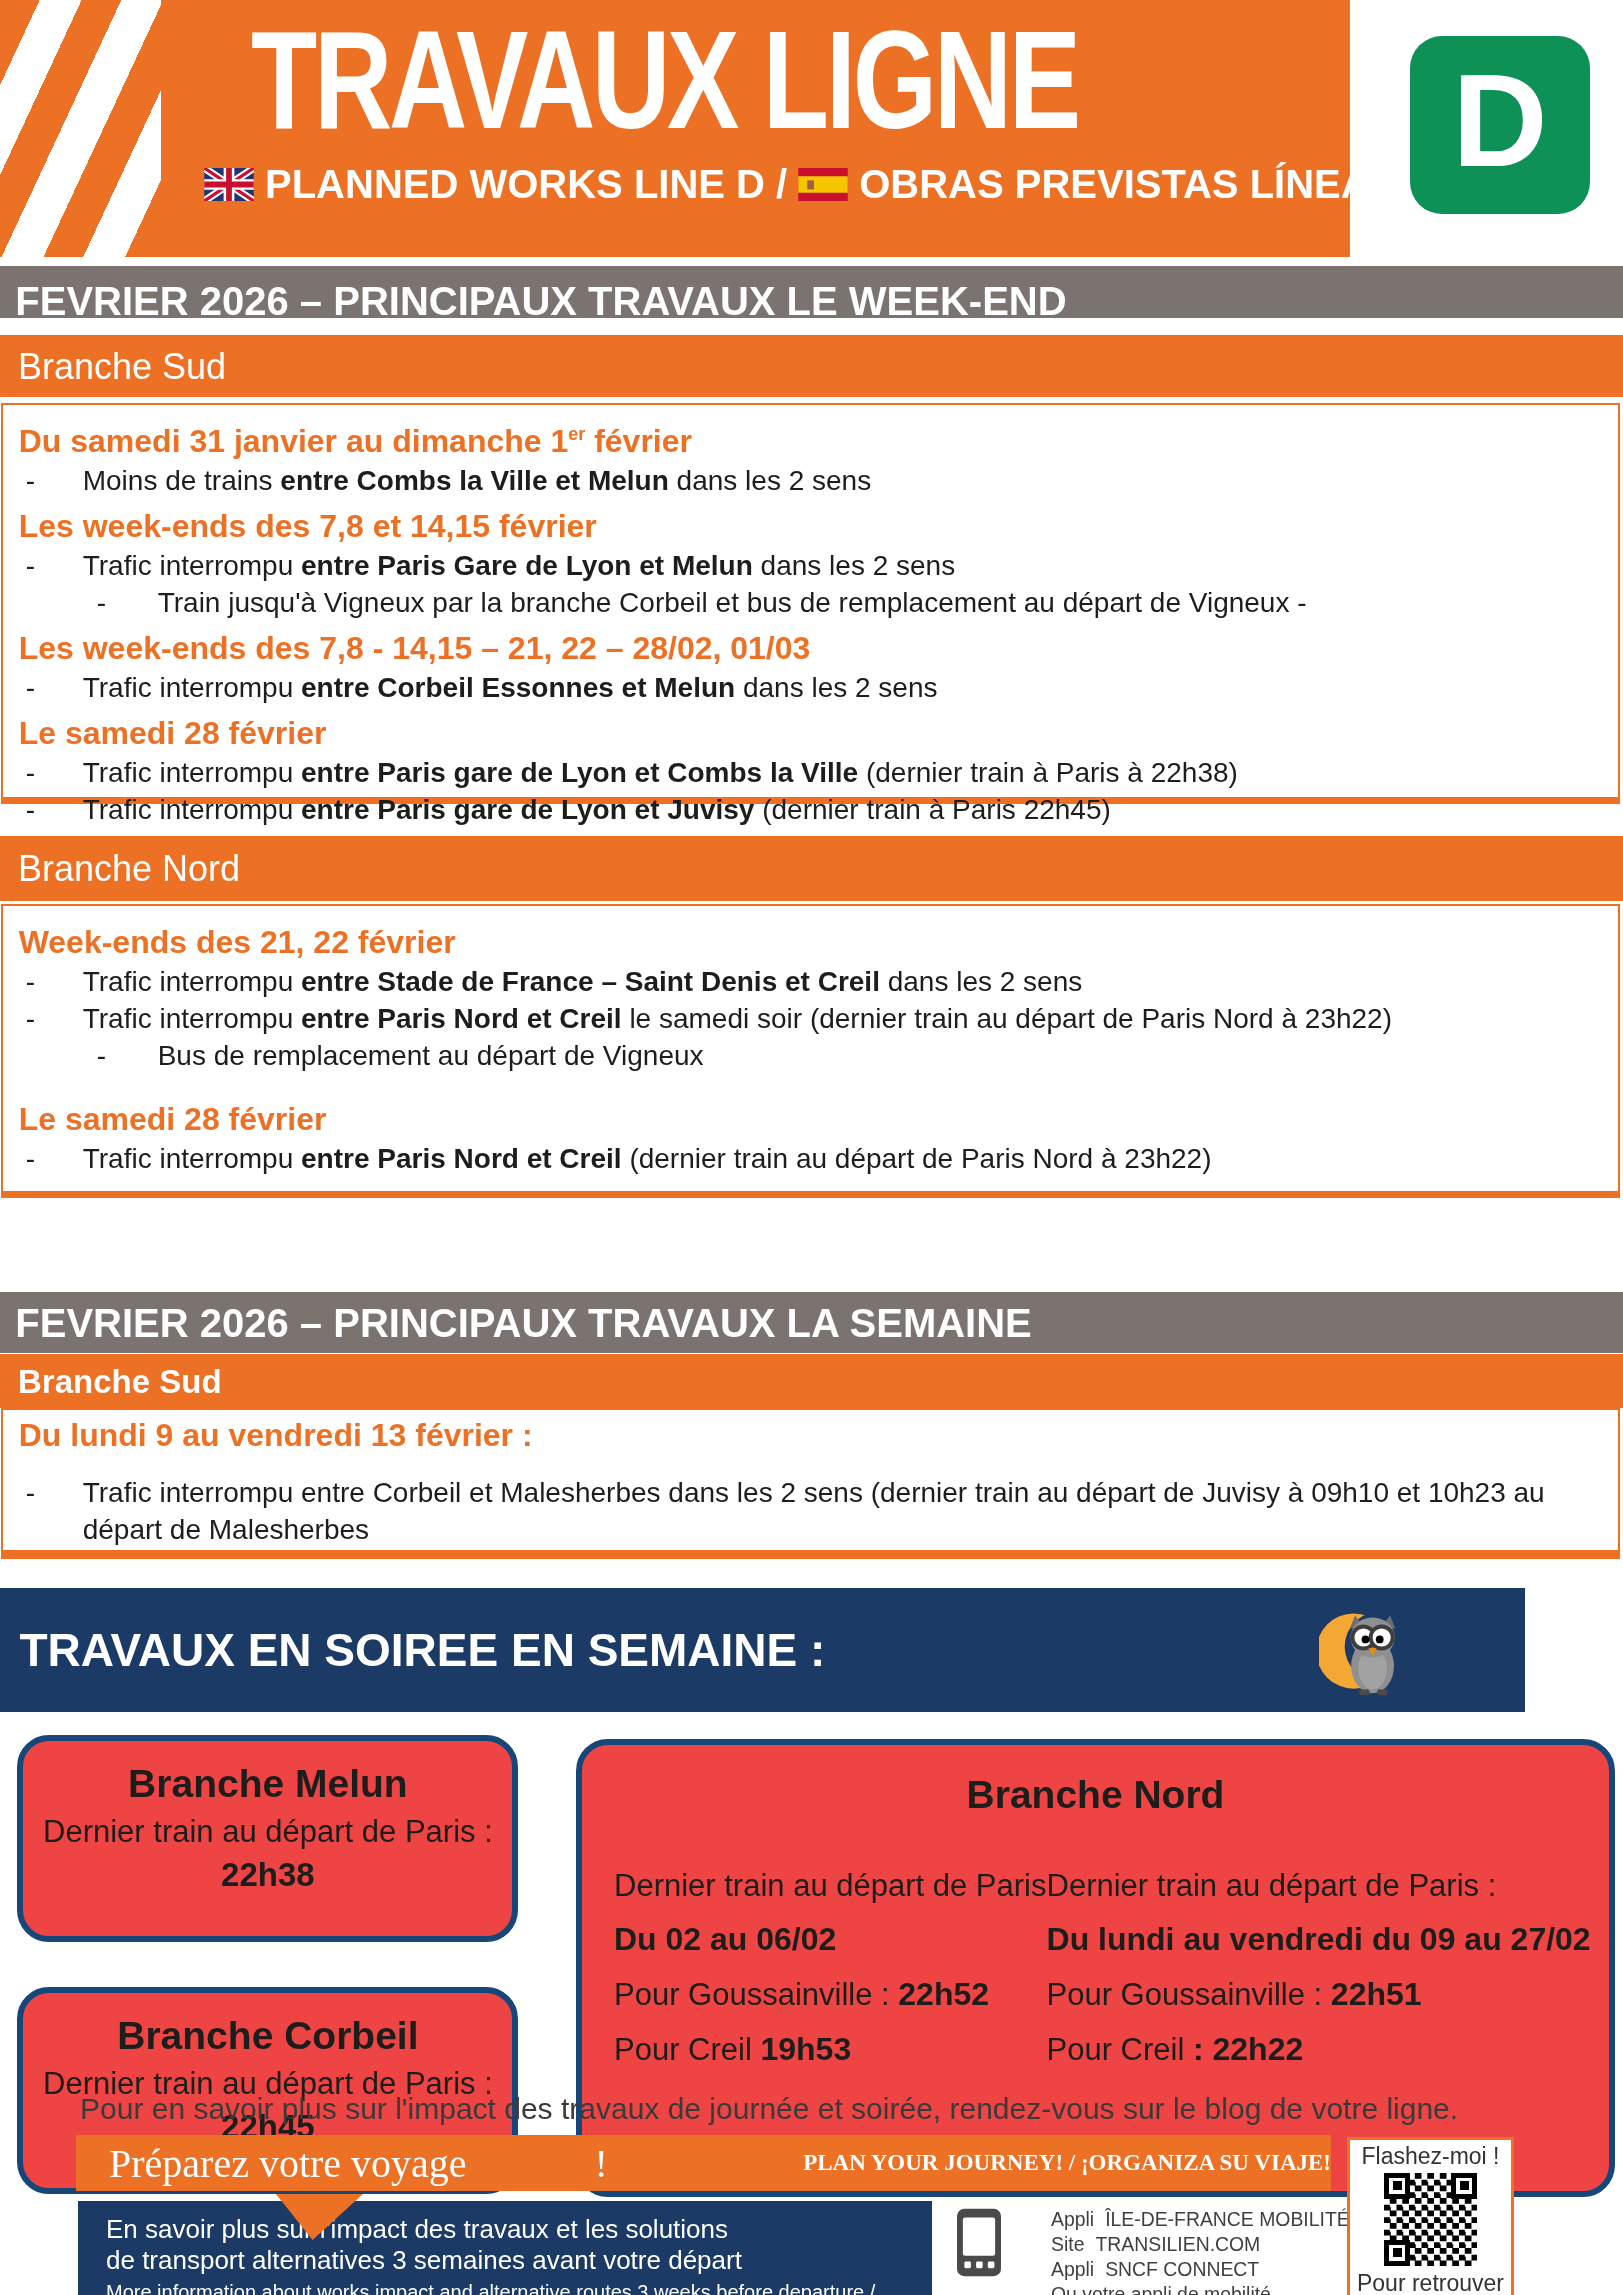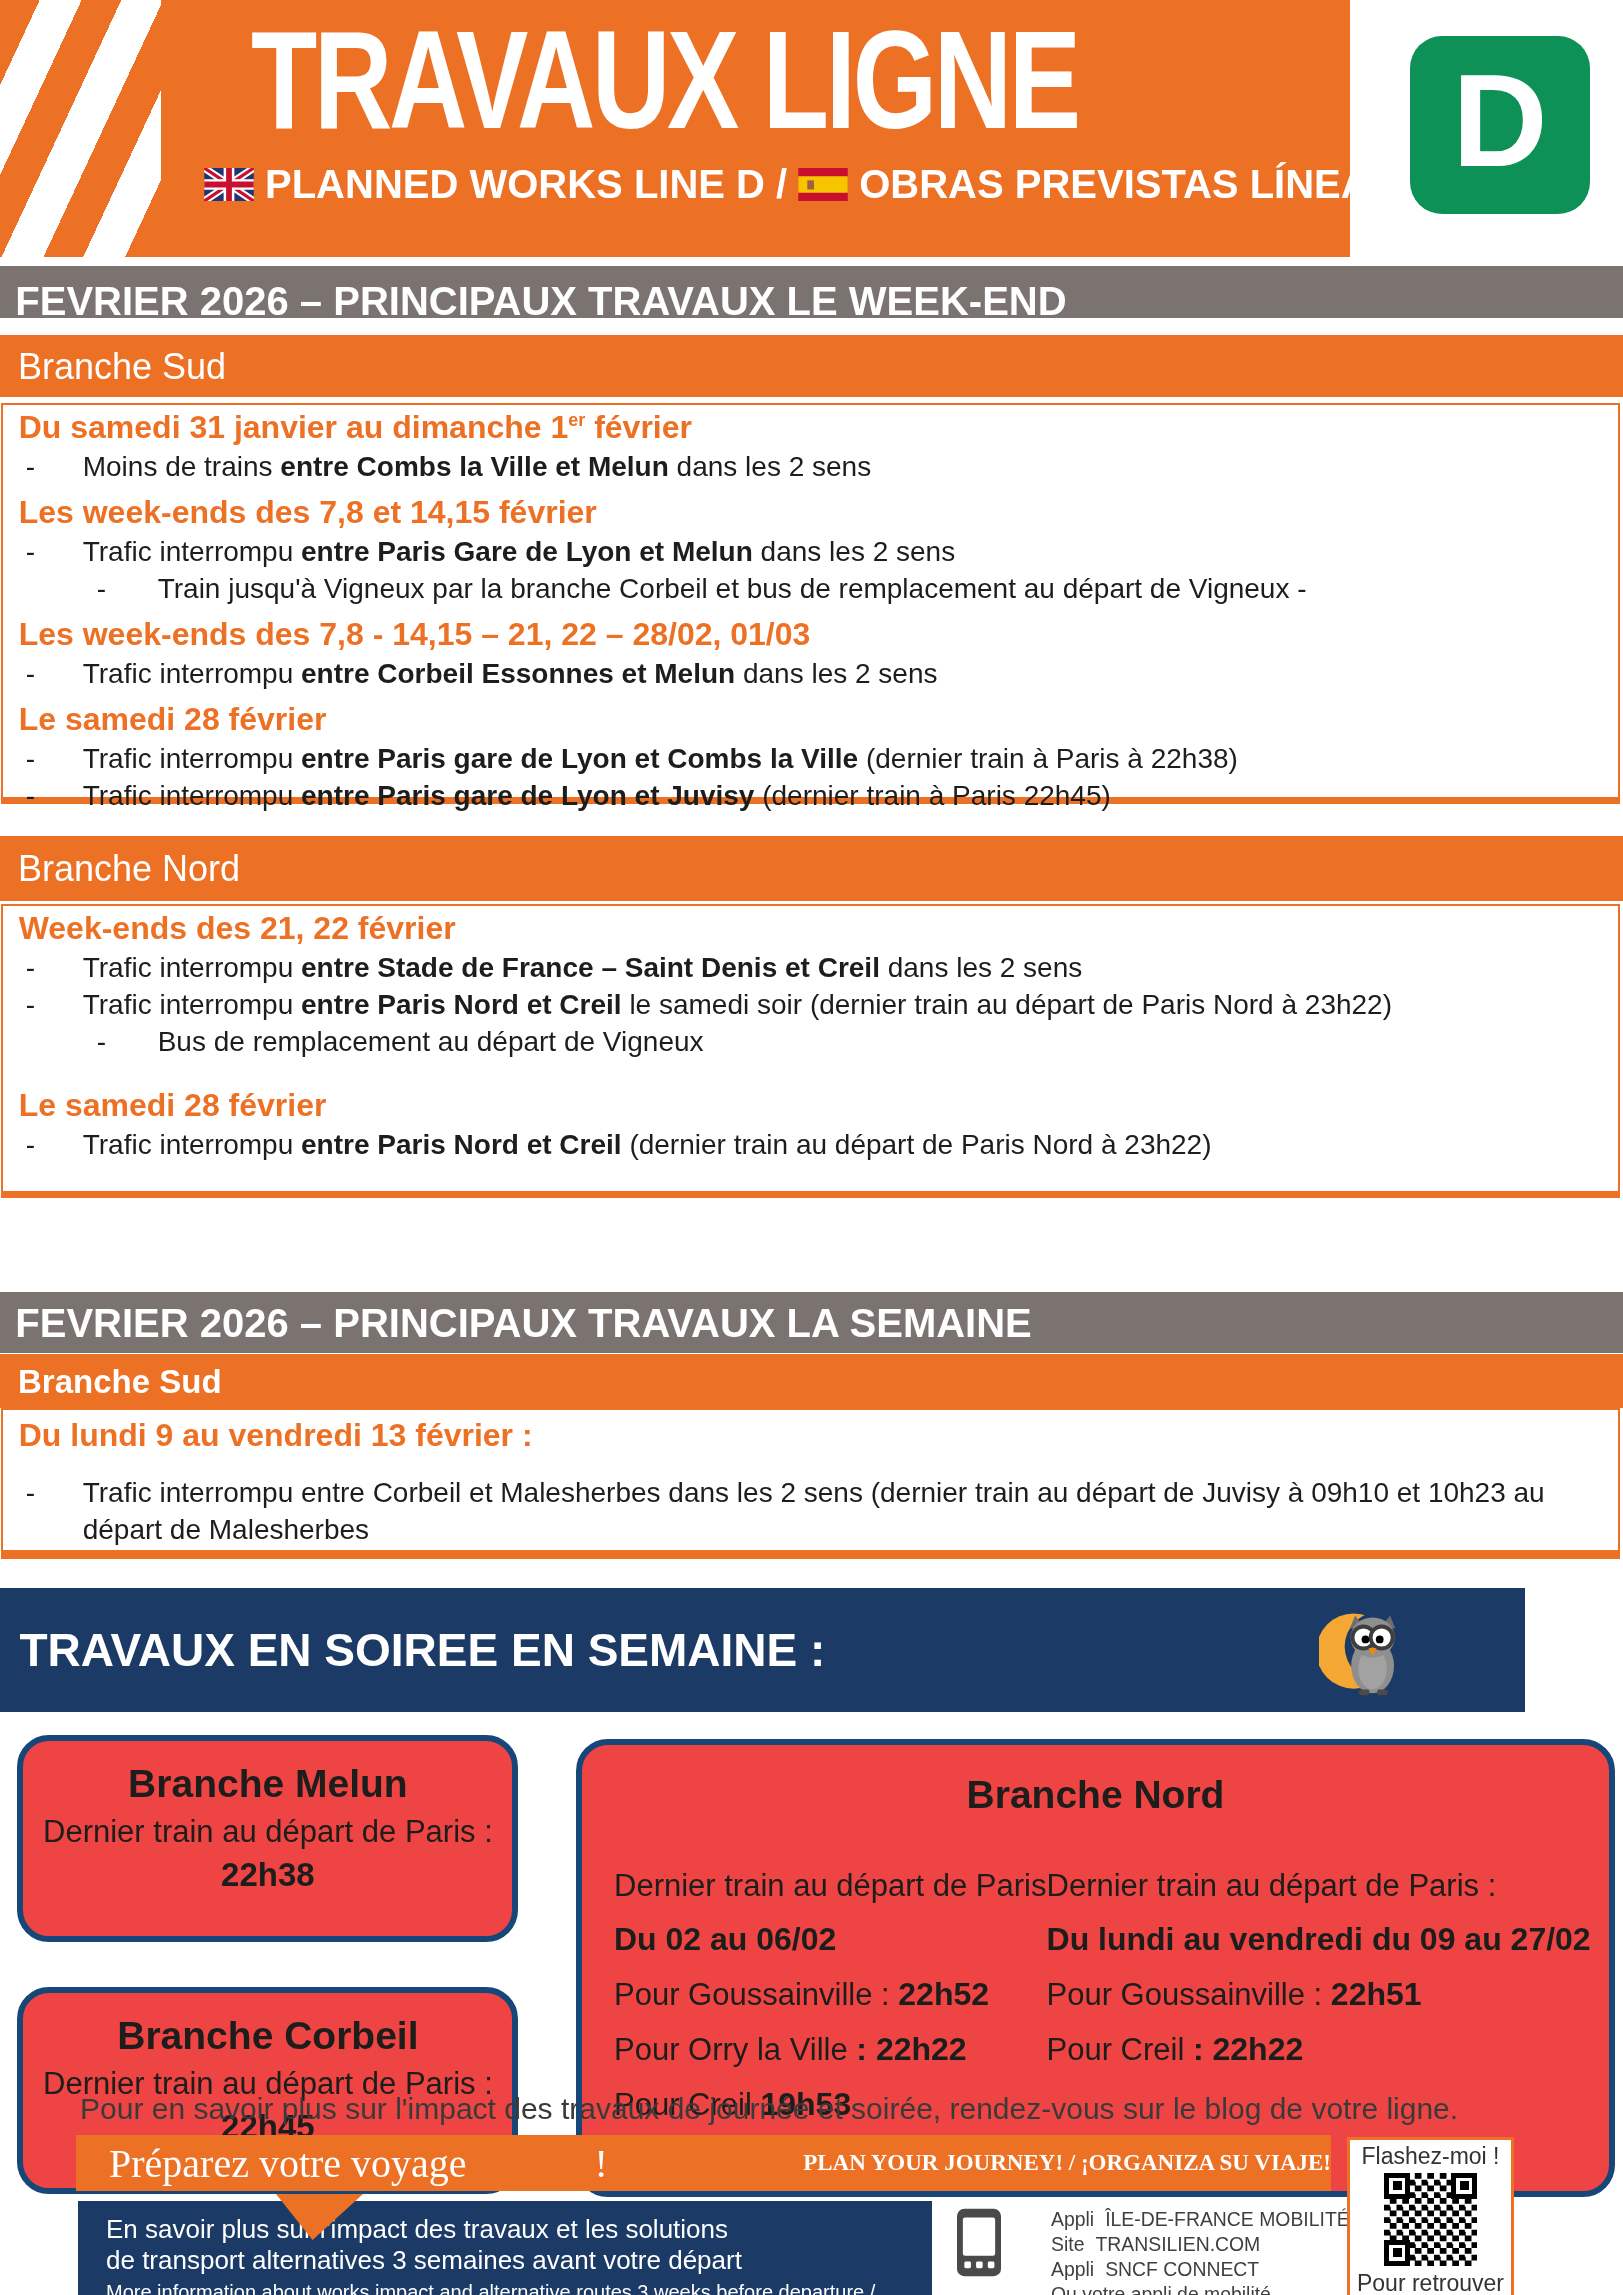--- a/index.html
+++ b/index.html
@@ -35,21 +35,21 @@
   .bnord1{top:836px;height:65px;font-size:36px;line-height:66px;}
   .bsud2{top:1354px;height:54px;font-size:33px;line-height:56px;font-weight:bold;}
 
   
   .cbox{left:1.4px;width:1619px;background:#fff;border:2.8px solid var(--orange);
     border-bottom-width:7px;box-sizing:border-box;padding:4.2px 15.3px 0 15.3px;}
   #box-sud{top:403px;height:401px;}
   #box-nord{top:904px;height:294px;}
   #box-sem{top:1408px;height:151px;border-bottom-width:9.7px;}
   .oh{color:var(--orange);font-weight:bold;font-size:32px;line-height:1.12;margin-top:12.5px;white-space:nowrap;}
-  .oh.first{margin-top:1px;}
+  .oh.first{margin-top:15px;}
   .oh sup{font-size:18px;}
   .bullet{position:relative;font-size:28px;line-height:1.14;color:var(--ink);padding-left:64px;margin-top:4.9px;}
   .bullet .dash{position:absolute;left:7px;}
   .bullet.sub{padding-left:139px;}
   .bullet.sub .dash{left:78px;}
   .bullet.wrapline{line-height:1.3;margin-top:21px;font-size:28px;}
   #box-sem .oh{margin-top:4.2px;}
 
   
   .soiree{left:0;top:1588px;width:1525px;height:124px;background:var(--navy);color:#fff;
@@ -200,21 +200,20 @@
     <div class="bb-line">Dernier train au départ de Paris :</div>
     <div class="bb-time">22h45</div>
   </div>
   <div class="abs bbox" id="nordbox">
     <div class="bb-title">Branche Nord</div>
     <div class="cols">
       <div class="col col1">
         <div>Dernier train au départ de Paris</div>
         <div class="period">Du 02 au 06/02</div>
         <div class="crow"><span>Pour Goussainville : </span><b>22h52</b></div>
-        <div class="crow"><span>Pour Orry la Ville </span><b>: 22h22</b></div>
         <div class="crow"><span>Pour Creil </span><b>19h53</b></div>
       </div>
       <div class="col col2">
         <div>Dernier train au départ de Paris :</div>
         <div class="period">Du lundi au vendredi du 09 au 27/02</div>
         <div class="crow"><span>Pour Goussainville : </span><b>22h51</b></div>
         <div class="crow"><span>Pour Creil </span><b>: 22h22</b></div>
       </div>
     </div>
   </div>

